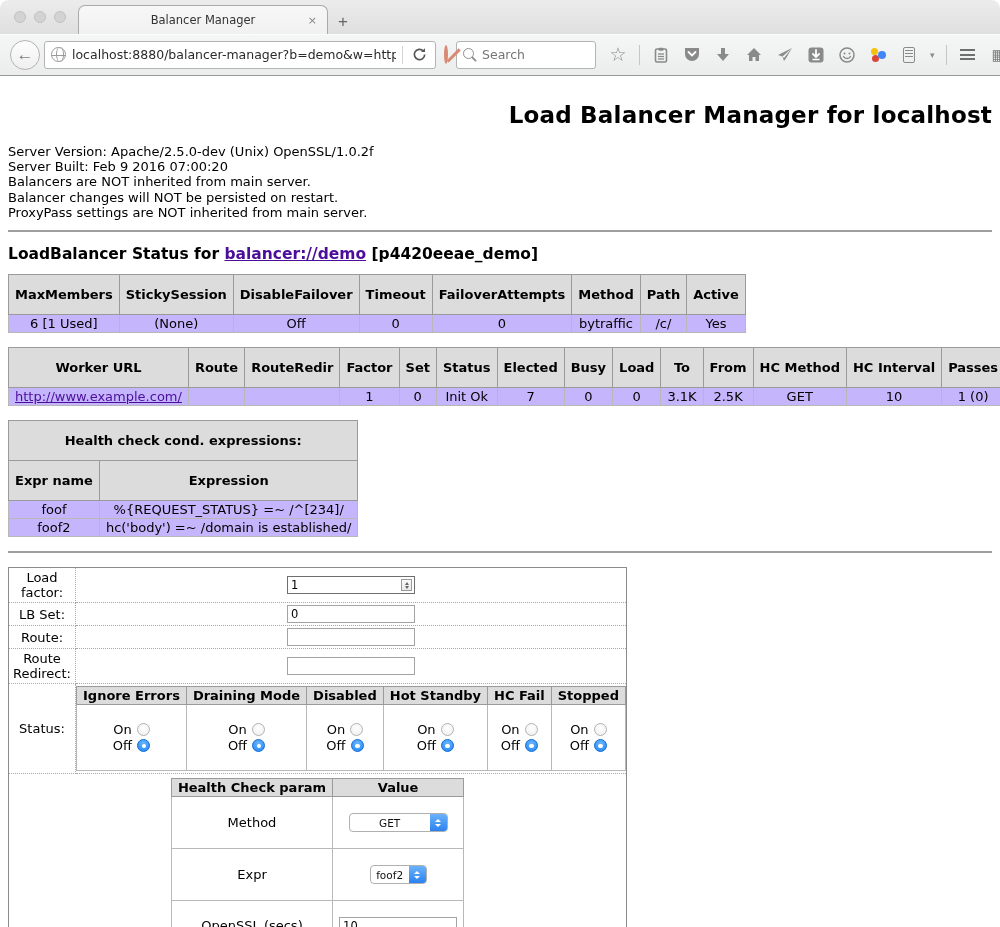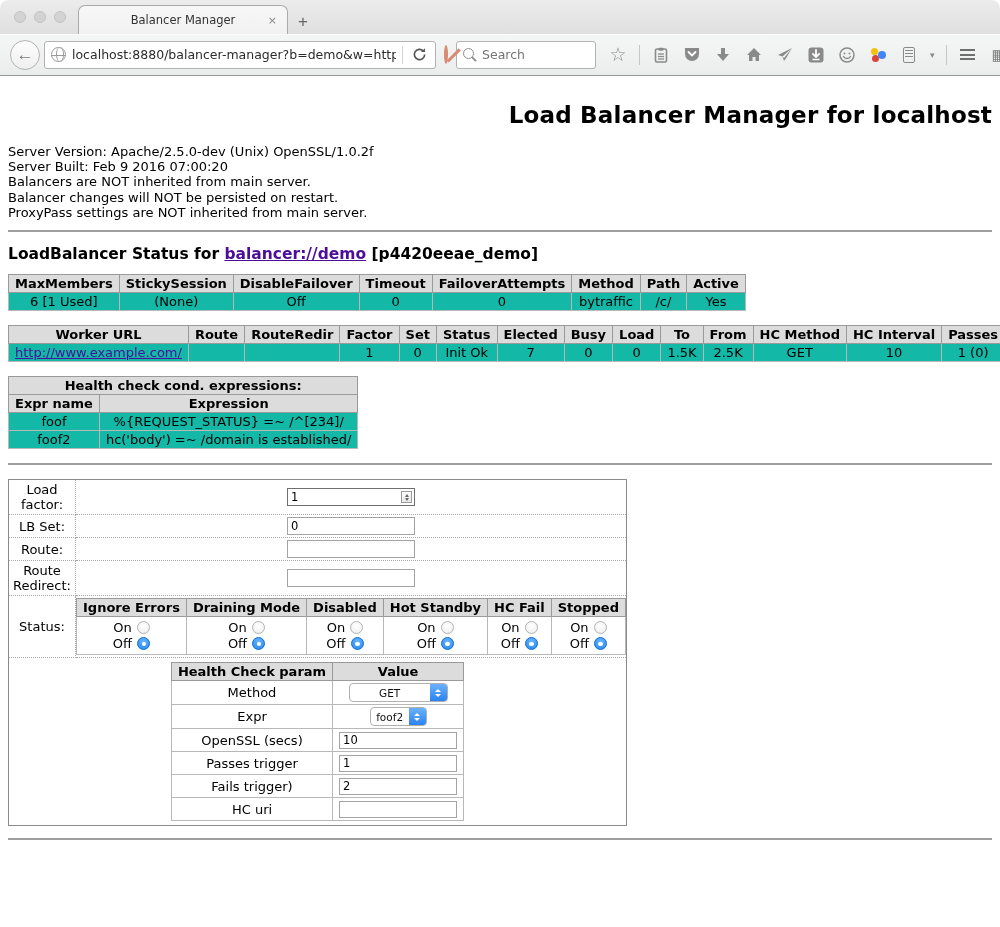--- a/index.html
+++ b/index.html
@@ -3,21 +3,21 @@
 <meta charset="utf-8">
 <style>
   * { box-sizing: border-box; margin: 0; padding: 0; }
   html,body { width:1000px; height:927px; background:#fff; font-family:"DejaVu Sans","Liberation Sans",sans-serif; }
   .window { width:1000px; height:927px; overflow:hidden; border-radius:8px 8px 0 0; background:#fff; }
 
   
   .tabbar { height:34px; background:linear-gradient(#ececec,#dfdfdf); display:flex; align-items:flex-end; position:relative; border-radius:8px 8px 0 0; }
   .traffic { position:absolute; left:14px; top:11px; display:flex; gap:8px; }
   .tl { width:12px; height:12px; border-radius:50%; background:#d3d3d3; border:1px solid #c3c3c3; }
-  .tab { margin-left:78px; width:210px; height:29px; background:linear-gradient(#f7f7f7,#f1f1f1); border:1px solid #aaa; border-bottom:none; border-radius:7px 7px 0 0; display:flex; align-items:center; justify-content:center; position:relative; font-size:11.5px; color:#333; }
+  .tab { margin-left:78px; width:250px; height:29px; background:linear-gradient(#f7f7f7,#f1f1f1); border:1px solid #aaa; border-bottom:none; border-radius:7px 7px 0 0; display:flex; align-items:center; justify-content:center; position:relative; font-size:11.5px; color:#333; }
   .tab .close { position:absolute; right:10px; color:#888; font-size:11px; cursor:default; }
   .newtab { width:30px; height:26px; border:none; background:transparent; font-size:17px; color:#666; line-height:1; }
 
   
   .navbar { height:42px; background:linear-gradient(#f5f6f6,#ebecec); border-bottom:1px solid #989898; display:flex; align-items:center; padding:0 10px; gap:8px; box-shadow:inset 0 1px 0 #fcfcfc; }
   .circle-btn { width:30px; height:30px; border-radius:50%; border:1px solid #b3b3b3; background:linear-gradient(#fdfdfd,#efefef); color:#7c7c7c; font-size:17px; line-height:27px; text-align:center; flex:0 0 auto; margin-right:-4px; z-index:2; }
   .urlbar { flex:0 0 392px; height:28px; background:#fff; border:1px solid #b3b3b3; border-radius:3px; display:flex; align-items:center; padding:0 6px; gap:6px; overflow:hidden; }
   .url-text { font-size:12.5px; color:#2b2b2b; white-space:nowrap; overflow:hidden; flex:1; }
   .url-sep { width:1px; height:18px; background:#d4d4d4; }
   .searchbar { flex:0 0 140px; height:28px; background:#fff; border:1px solid #b3b3b3; border-radius:3px; display:flex; align-items:center; padding:0 6px; gap:5px; }
@@ -50,40 +50,40 @@
 
   
   .page { padding:0 8px; color:#000; }
   h1.title { font-size:23px; font-weight:bold; margin:26px 0 16px 0; letter-spacing:0.2px;text-align:right; }
   .svline { font-size:13px; line-height:15.2px; }
   hr.rule { border:none; height:2px; background:#9e9e9e; margin:10px 0; }
   h3.sect { font-size:15.5px; font-weight:bold; margin:13px 0 11px 0; }
   a.plink { color:#4b0e9b; text-decoration:underline; }
 
   table.dtab { border-collapse:collapse; font-size:13px; margin:0 0 14px 0; border:1px solid #7d7d7d; }
-  table.dtab th { background:#dcdcdc; border:1px solid #9a9a9a; padding:1px 6px; font-weight:bold; text-align:center; white-space:nowrap; }
-  table.dtab td { border:1px solid #b8b8b8; padding:1px 6px; text-align:center; white-space:nowrap; background:#14b8a6; }
+  table.dtab th { background:#dcdcdc; border:1px solid #9a9a9a; padding:12px 6px; font-weight:bold; text-align:center; white-space:nowrap; }
+  table.dtab td { border:1px solid #b8b8b8; padding:1px 6px; text-align:center; white-space:nowrap; background:#c4b5fd; }
   td.lft { text-align:left; }
 
   
   table.form { border-collapse:collapse; font-size:13px; width:564px; border:1px solid #8b8b8b; margin-top:14px; }
   table.form > tbody > tr > td { border:1px dotted #a8a8a8; padding:2px 4px; }
   td.flabel { width:100px; text-align:center; height:23px; }
   td.fval { text-align:center; }
   .tinput { width:128px; height:18px; border:1px solid #a3a3a3; font-size:11.5px; font-family:inherit; padding:1px 3px; background:#fff; }
   .numwrap { position:relative; display:inline-block; }
   .numwrap .tinput { border-color:#6f6f6f; }
   .numstep { position:absolute; right:3px; top:3px; width:11px; height:12px; border:1px solid #9a9a9a; background:linear-gradient(#fbfbfb,#e8e8e8); display:flex; flex-direction:column; align-items:center; justify-content:center; }
   .numstep i { width:0; height:0; border-left:2.5px solid transparent; border-right:2.5px solid transparent; }
   .numstep .up { border-bottom:3px solid #666; margin-bottom:1px; }
   .numstep .dn { border-top:3px solid #666; }
 
   table.inner { border-collapse:collapse; font-size:13px; border:1px solid #8b8b8b; }
   table.inner th { background:#dcdcdc; border:1px solid #9a9a9a; padding:1px 6px; font-weight:bold; white-space:nowrap; }
-  table.inner td { border:1px solid #b8b8b8; padding:2px 6px; text-align:center; background:#fff; }
+  table.inner td { border:1px solid #b8b8b8; padding:16px 6px; text-align:center; background:#fff; }
   .statwrap { width:460px; }
   .radio-line { display:flex; align-items:center; justify-content:center; gap:5px; margin:1px 0; font-size:13px; }
   .radio { width:13px; height:13px; border-radius:50%; border:1px solid #b2b2b2; background:radial-gradient(circle at 50% 35%, #ffffff, #ededed); display:inline-block; position:relative; }
   .radio.checked { background:radial-gradient(circle at 50% 30%, #6cb5fb, #1f86f5); border-color:#1470d6; }
   .radio.checked:after { content:""; position:absolute; left:3.5px; top:3.5px; width:4.5px; height:4.5px; border-radius:50%; background:#fff; }
 
   table.hc { margin:2px auto; }
   table.hc td.hlabel { width:140px; height:23px; }
   table.hc td.hval { width:128px; text-align:left; }
   .hinput { width:118px; height:17px; border:1px solid #a3a3a3; font-size:11.5px; font-family:inherit; padding:1px 3px; }
@@ -269,21 +269,21 @@
       <tr>
         <td class="lft"><a class="plink" href="#">http://www.example.com/</a></td>
         <td></td>
         <td></td>
         <td>1</td>
         <td>0</td>
         <td>Init Ok</td>
         <td>7</td>
         <td>0</td>
         <td>0</td>
-        <td>1.5K</td>
+        <td>3.1K</td>
         <td>2.5K</td>
         <td>GET</td>
         <td>10</td>
         <td>1 (0)</td>
 
       </tr>
       </tbody>
     </table>
 
     <table class="dtab">

